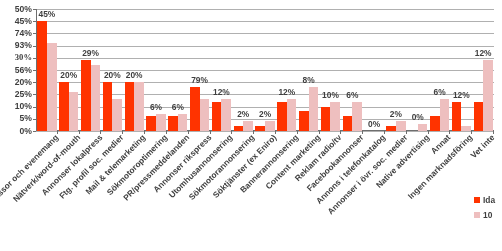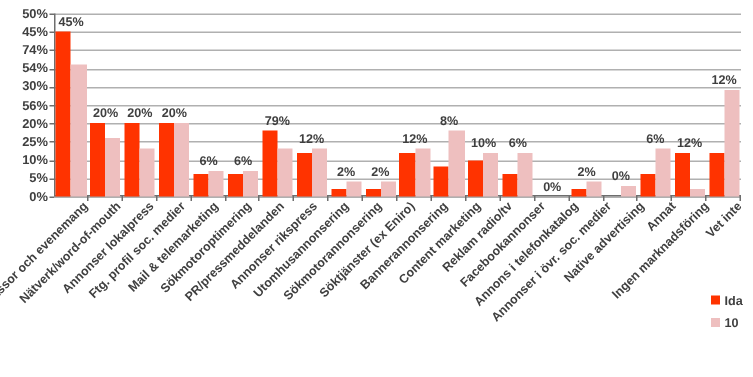--- a/index.html
+++ b/index.html
@@ -107,23 +107,23 @@
 
 <div id="chart-root">
 
   <div class="y-labels">
       <div class="y-tick" style="top: 4.5px;">50%</div>
       <div class="y-tickmark" style="top: 9px; left: 33px;"></div>
       <div class="y-tick" style="top: 16.7px;">45%</div>
       <div class="y-tickmark" style="top: 21.2px; left: 33px;"></div>
       <div class="y-tick" style="top: 28.9px;">74%</div>
       <div class="y-tickmark" style="top: 33.4px; left: 33px;"></div>
-      <div class="y-tick" style="top: 41.1px;">54%</div>
+      <div class="y-tick" style="top: 41.1px;">93%</div>
       <div class="y-tickmark" style="top: 45.6px; left: 33px;"></div>
-      <div class="y-tick" style="top: 53.3px;">30%</div>
+      <div class="y-tick" style="top: 53.3px; font-family: Liberation Serif, serif;">30%</div>
       <div class="y-tickmark" style="top: 57.8px; left: 33px;"></div>
       <div class="y-tick" style="top: 65.5px;">56%</div>
       <div class="y-tickmark" style="top: 70px; left: 33px;"></div>
       <div class="y-tick" style="top: 77.7px;">20%</div>
       <div class="y-tickmark" style="top: 82.2px; left: 33px;"></div>
       <div class="y-tick" style="top: 89.9px;">25%</div>
       <div class="y-tickmark" style="top: 94.4px; left: 33px;"></div>
       <div class="y-tick" style="top: 102.1px;">10%</div>
       <div class="y-tickmark" style="top: 106.6px; left: 33px;"></div>
       <div class="y-tick" style="top: 114.3px;">5%</div>
@@ -151,20 +151,25 @@
     <div class="bars">
         <div class="group">
           <div class="bar s1" title="Mässor och evenemang — Idag: 45%" style="height: 109.8px; background: rgb(255, 51, 0);"></div>
           <div class="bar s2" title="Mässor och evenemang — 12 mån: 36%" style="height: 87.84px; background: rgb(238, 191, 191);"></div>
           <div class="datalabel" style="top: 1.2px;">45%</div>
         </div>
         <div class="group">
           <div class="bar s1" title="Nätverk/word-of-mouth — Idag: 20%" style="height: 48.8px; background: rgb(255, 51, 0);"></div>
           <div class="bar s2" title="Nätverk/word-of-mouth — 12 mån: 16%" style="height: 39.04px; background: rgb(238, 191, 191);"></div>
           <div class="datalabel" style="top: 62.2px;">20%</div>
+        </div>
+        <div class="group">
+          <div class="bar s1" title="Annonser lokalpress — Idag: 29%" style="height: 70.76px; background: rgb(255, 51, 0);"></div>
+          <div class="bar s2" title="Annonser lokalpress — 12 mån: 27%" style="height: 65.88px; background: rgb(238, 191, 191);"></div>
+          <div class="datalabel" style="top: 40.24px;">29%</div>
         </div>
         <div class="group">
           <div class="bar s1" title="Ftg. profil soc. medier — Idag: 20%" style="height: 48.8px; background: rgb(255, 51, 0);"></div>
           <div class="bar s2" title="Ftg. profil soc. medier — 12 mån: 13%" style="height: 31.72px; background: rgb(238, 191, 191);"></div>
           <div class="datalabel" style="top: 62.2px;">20%</div>
         </div>
         <div class="group">
           <div class="bar s1" title="Mail &amp; telemarketing — Idag: 20%" style="height: 48.8px; background: rgb(255, 51, 0);"></div>
           <div class="bar s2" title="Mail &amp; telemarketing — 12 mån: 20%" style="height: 48.8px; background: rgb(238, 191, 191);"></div>
           <div class="datalabel" style="top: 62.2px;">20%</div>

